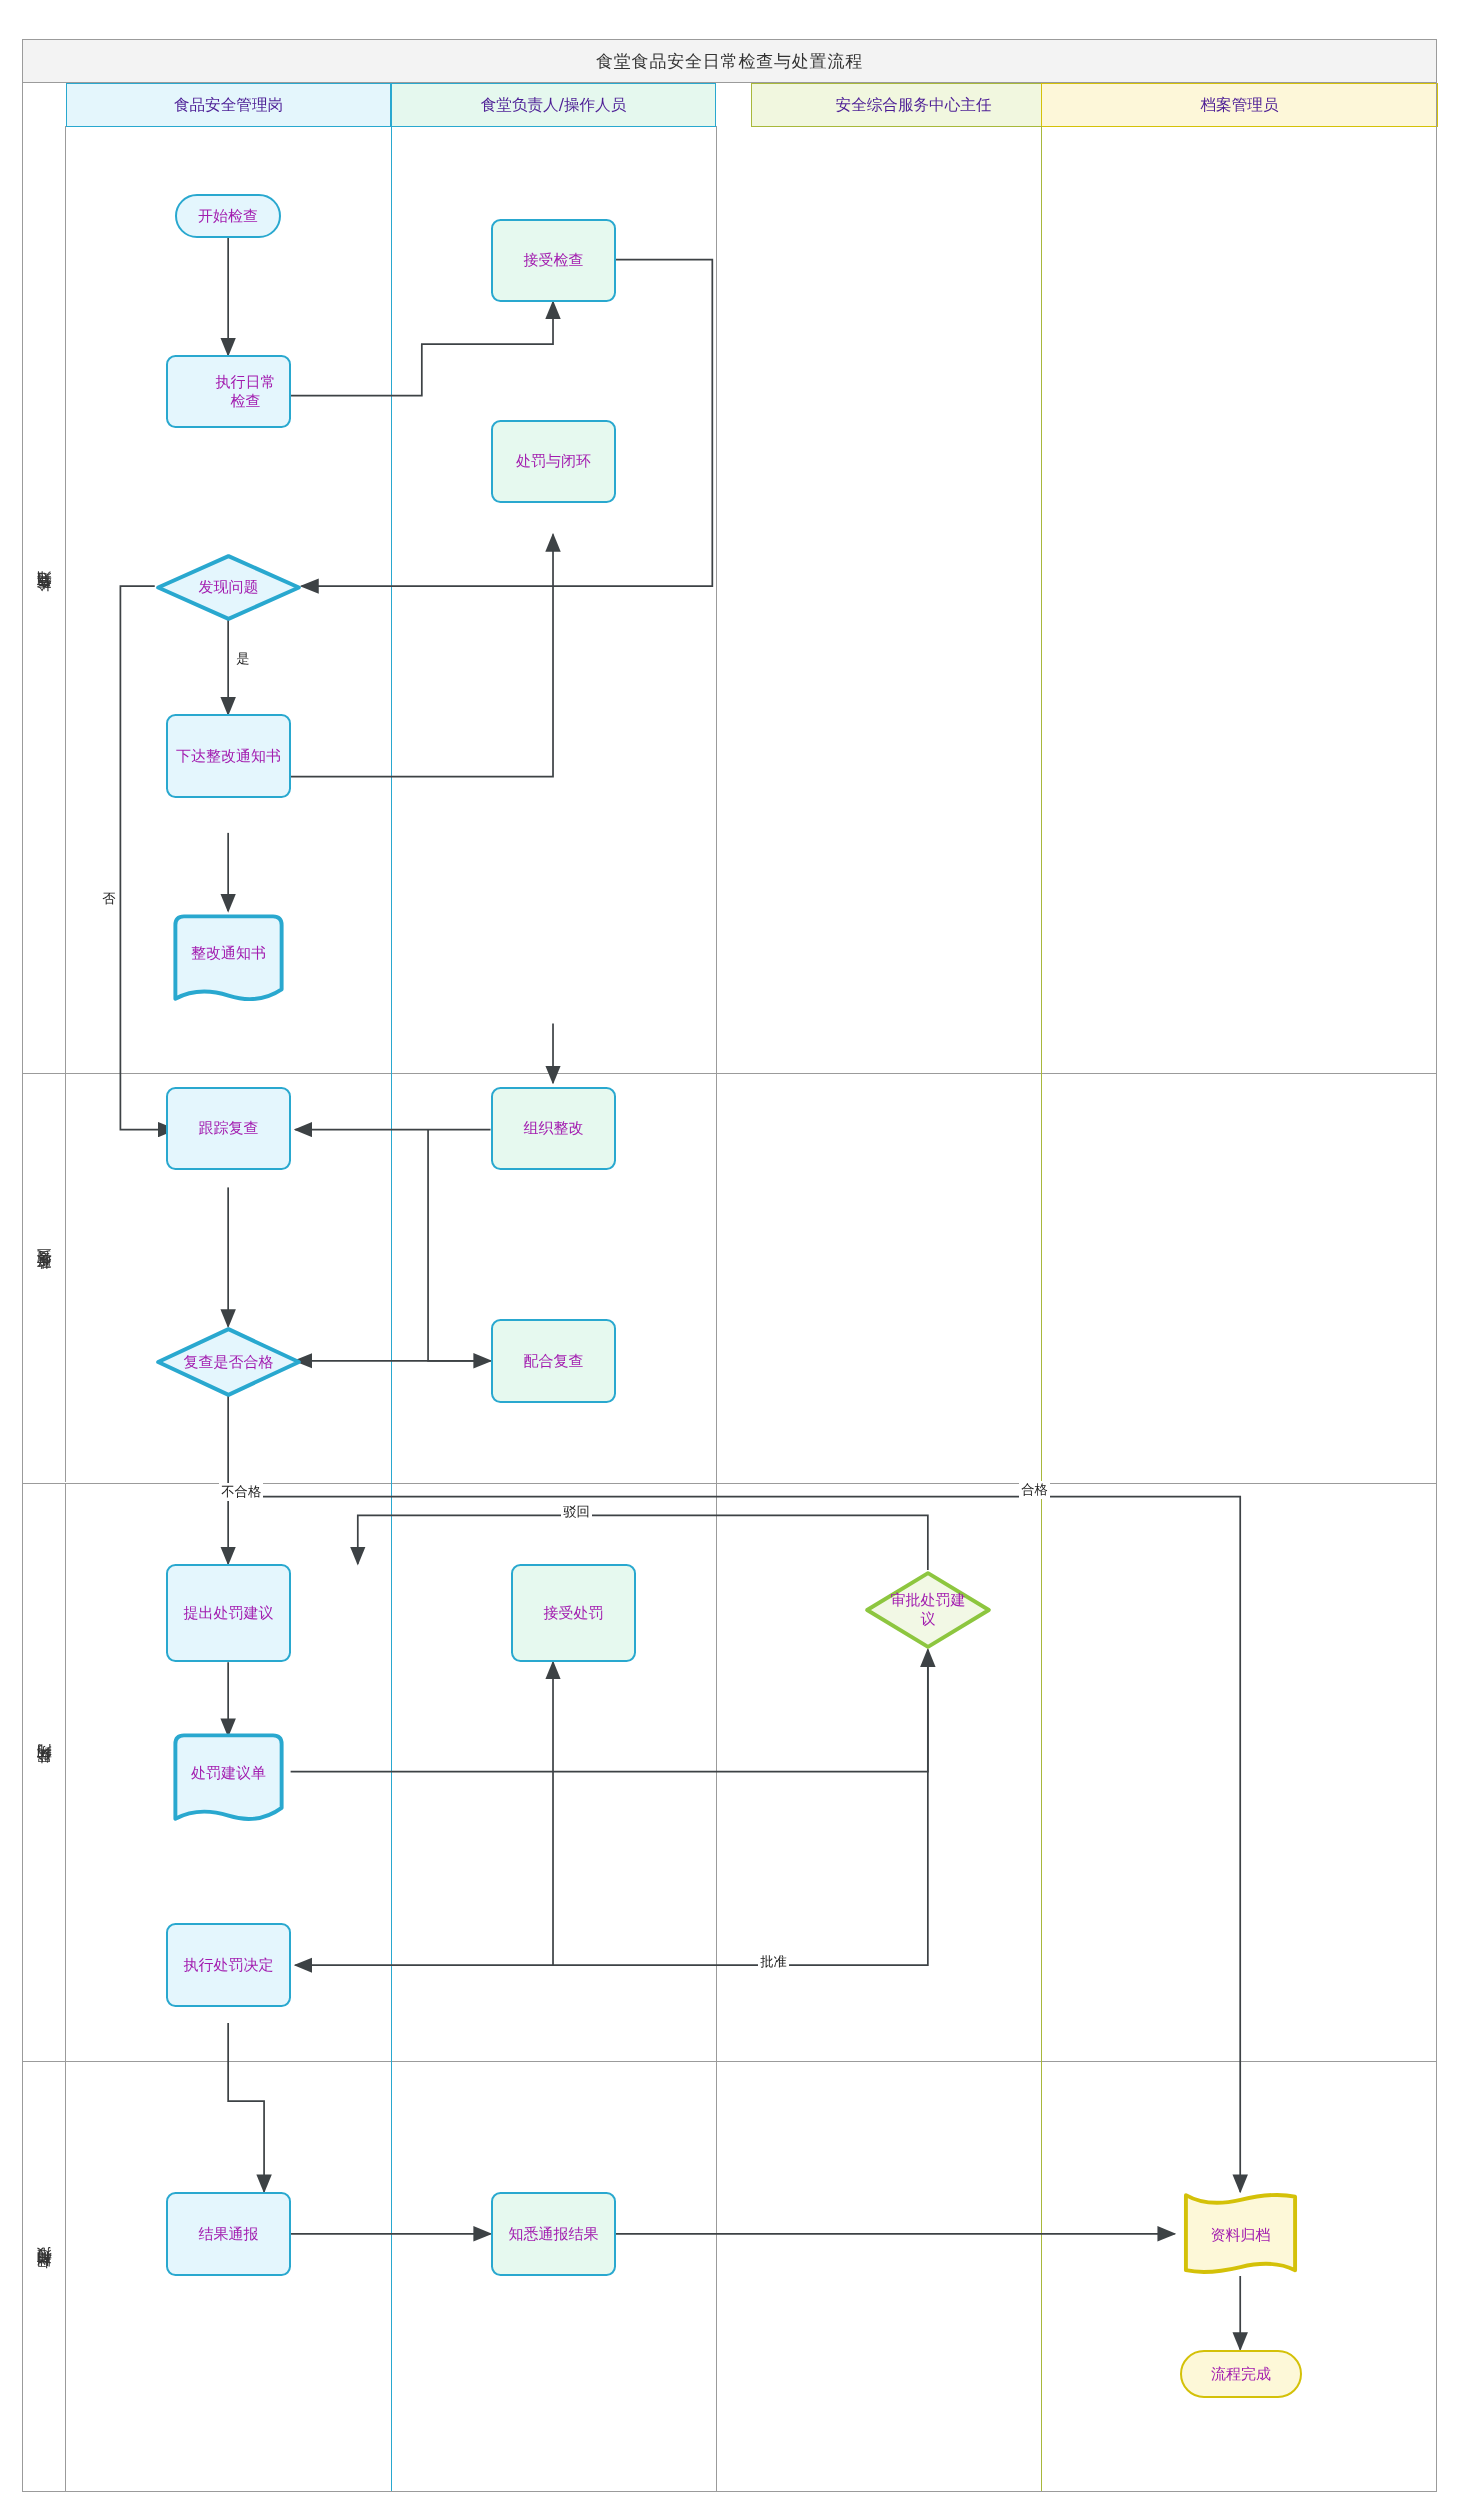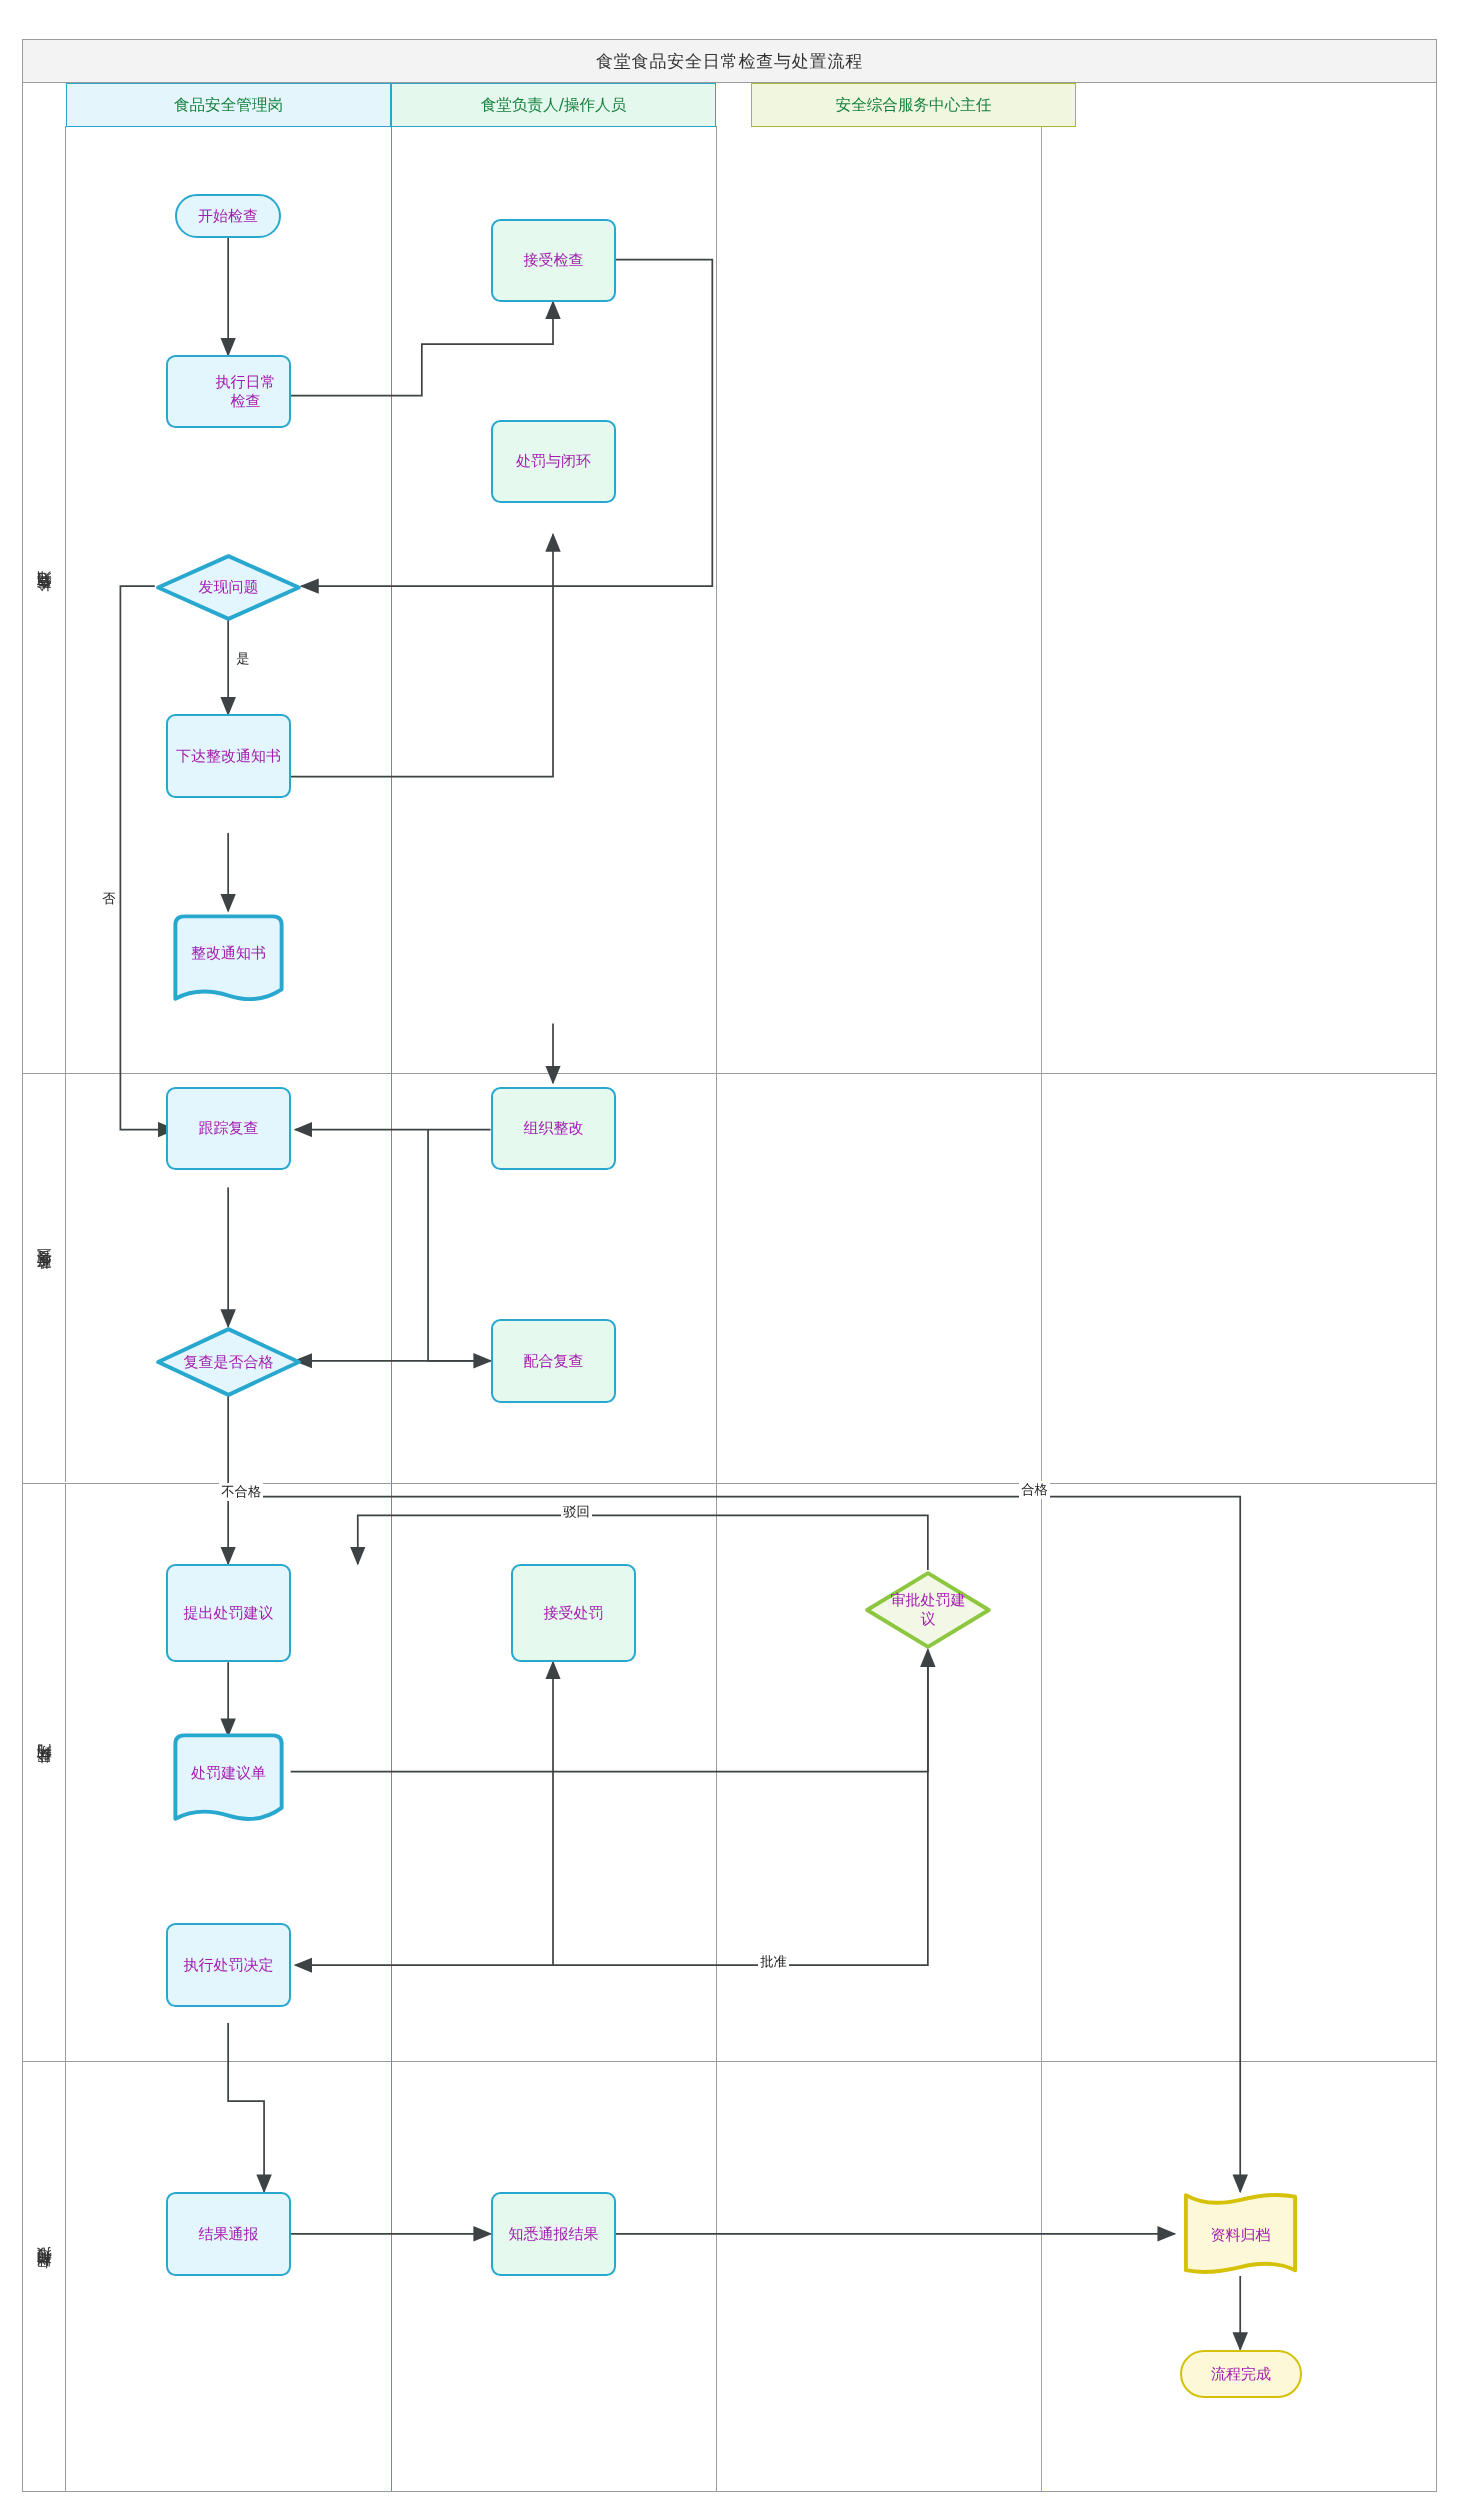--- a/index.html
+++ b/index.html
@@ -6,21 +6,21 @@
   body{font-family:"DejaVu Sans","Liberation Sans",sans-serif;}
   #page{position:relative;width:1459px;height:2512px;background:#fff;overflow:hidden;}
   #diagram{position:absolute;left:22px;top:39px;width:1241px;height:2453px;}
   
   .title-bar{position:absolute;left:0;top:0;width:1415px;height:44px;
       background:#f3f3f3;border:1.2px solid #9b9b9b;box-sizing:border-box;
       display:flex;align-items:center;justify-content:center;}
   .title-bar .t{font-size:17px;color:#333;letter-spacing:0.8px;}
   
   .lane-head{position:absolute;top:44px;height:44px;box-sizing:border-box;
-      display:flex;align-items:center;justify-content:center;font-size:15.6px;color:#15803d;}
+      display:flex;align-items:center;justify-content:center;font-size:15.6px;color:#4c1d95;}
   .lane-head.l0{background:#e4f6fc;border:1.2px solid #29a8cf;}
   .lane-head.l1{background:#e5f8ee;border:1.2px solid #29a8cf;}
   .lane-head.l2{background:#f1f7df;border:1.2px solid #a8b83a;}
   .lane-head.l3{background:#fdf7d9;border:1.2px solid #d4c108;}
   
   .phase-col{position:absolute;left:0;width:44px;box-sizing:border-box;
       border-right:1.2px solid #9b9b9b;border-left:1.2px solid #9b9b9b;
       display:flex;align-items:center;justify-content:center;}
   .phase-col .p{writing-mode:vertical-rl;transform:rotate(180deg);
       font-size:15px;color:#333;letter-spacing:1.6px;}
@@ -66,20 +66,23 @@
 
   <div class="lane-head l0" style="left:44px;width:325px;">
         <span>食品安全管理岗</span>
       </div>
   <div class="lane-head l1" style="left:369px;width:325px;">
         <span>食堂负责人/操作人员</span>
       </div>
   <div class="lane-head l2" style="left:729px;width:325px;">
         <span>安全综合服务中心主任</span>
       </div>
+  <div class="lane-head l3" style="left:1019px;width:397px;">
+        <span>档案管理员</span>
+      </div>
 
   <div class="frame"></div>
 
   <div class="phase-col" style="top:87px;height:947px;">
         <span class="p">检查与通知</span>
       </div>
   <div class="phase-col" style="top:1034px;height:409px;">
         <span class="p">整改与复查</span>
       </div>
   <div class="phase-col" style="top:1444px;height:578px;">

